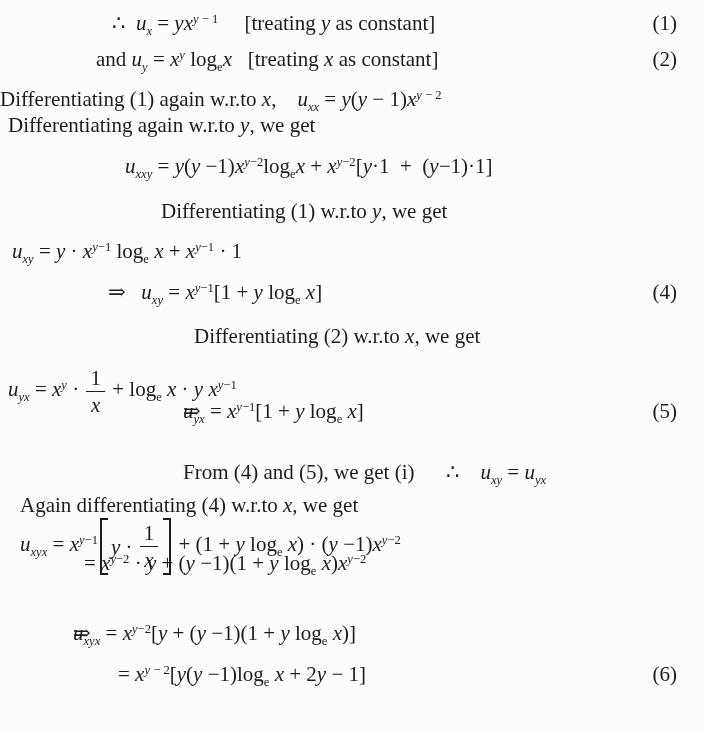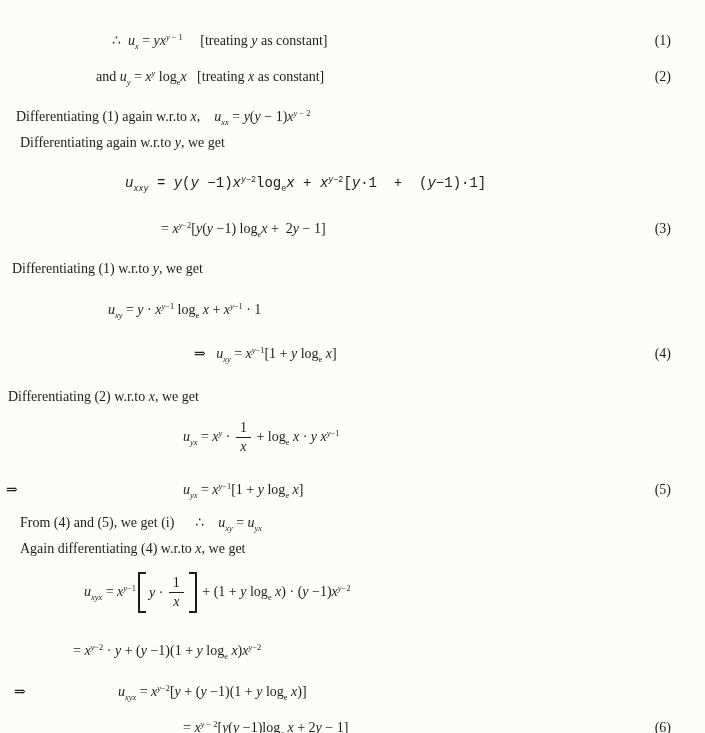--- a/index.html
+++ b/index.html
@@ -9,22 +9,22 @@
   }
   .page {
     position: relative;
     width: 705px; height: 733px;
     overflow: hidden;
     background: #fcfcfa;
     color: #1c1c1c;
   }
   .lines { position: absolute; inset: 0; }
   .line {
-    position: absolute; left: 0; right: 10px;
-    font-size: 14px; line-height: 1.25; margin-top: 22px;
+    position: absolute; left: 0; right: 4px;
+    font-size: 21px; line-height: 1.25;
   }
   .content { white-space: pre; }
   .it { font-style: italic; }
   .sb { font-size: 60%; vertical-align: -0.42em; }
   .sp { font-size: 60%; vertical-align: 0.55em; }
   .marker { position: absolute; top: 0; }
   .eqnum { position: absolute; right: 24px; top: 0; }
   .frac {
     display: inline-block; vertical-align: middle;
     text-align: center; margin: 0 2px; line-height: 1.15;
@@ -32,23 +32,23 @@
   .frac .num { display: block; padding: 0 4px 1px; border-bottom: 1.6px solid currentColor; }
   .frac .den { display: block; padding-top: 1px; }
   .bigbr { display: inline-flex; align-items: stretch; vertical-align: middle; margin: 0 2px; }
   .bigbr .br { width: 6px; }
   .bigbr .br.l { border-left: 2px solid currentColor; border-top: 2px solid currentColor; border-bottom: 2px solid currentColor; }
   .bigbr .br.r { border-right: 2px solid currentColor; border-top: 2px solid currentColor; border-bottom: 2px solid currentColor; }
   .bigbr .inner { display: inline-flex; align-items: center; padding: 3px 3px; white-space: pre; }
 
   .lines .line:nth-of-type(1)  { top: 10px;  padding-left: 112px; }
   .lines .line:nth-of-type(2)  { top: 46px;  padding-left: 96px; }
-  .lines .line:nth-of-type(3)  { top: 86px;  padding-left: 16px; }
-  .lines .line:nth-of-type(4)  { top: 112px; padding-left: 20px; }
-  .lines .line:nth-of-type(5)  { top: 153px; padding-left: 125px; font-family: Liberation Mono, monospace; }
+  .lines .line:nth-of-type(3)  { top: 86px;  padding-left: 0; }
+  .lines .line:nth-of-type(4)  { top: 112px; padding-left: 8px; }
+  .lines .line:nth-of-type(5)  { top: 153px; padding-left: 125px; }
   .lines .line:nth-of-type(6)  { top: 198px; padding-left: 161px; }
   .lines .line:nth-of-type(7)  { top: 238px; padding-left: 12px; }
   .lines .line:nth-of-type(8)  { top: 279px; padding-left: 108px; }
   .lines .line:nth-of-type(9)  { top: 323px; padding-left: 194px; }
   .lines .line:nth-of-type(10) { top: 366px; padding-left: 8px; }
   .lines .line:nth-of-type(11) { top: 398px; padding-left: 183px; }
   .lines .line:nth-of-type(12) { top: 459px; padding-left: 183px; }
   .lines .line:nth-of-type(12) .marker { left: 6px; }
   .lines .line:nth-of-type(13) { top: 492px; padding-left: 20px; }
   .lines .line:nth-of-type(14) { top: 518px; padding-left: 20px; }
@@ -80,25 +80,20 @@
   </div>
       <div class="line">
     
     <span class="content">Differentiating again w.r.to <span class="it">y</span>, we get</span>
     
   </div>
       <div class="line">
     
     <span class="content"><span class="it">u</span><span class="sb"><span class="it">xxy</span></span> = <span class="it">y</span>(<span class="it">y</span> −1)<span class="it">x</span><span class="sp"><span class="it">y</span>−2</span>log<span class="sb">e</span><span class="it">x</span> + <span class="it">x</span><span class="sp"><span class="it">y</span>−2</span>[<span class="it">y</span>·1  +  (<span class="it">y</span>−1)·1]</span>
     
-  </div>
-      <div class="line">
-    
-    <span class="content">= <span class="it">x</span><span class="sp"><span class="it">y</span>−2</span>[<span class="it">y</span>(<span class="it">y</span> −1) log<span class="sb">e</span><span class="it">x</span> +  2<span class="it">y</span> − 1]</span>
-    <span class="eqnum">(3)</span>
   </div>
       <div class="line">
     
     <span class="content">Differentiating (1) w.r.to <span class="it">y</span>, we get</span>
     
   </div>
       <div class="line">
     
     <span class="content"><span class="it">u</span><span class="sb"><span class="it">xy</span></span> = <span class="it">y</span> · <span class="it">x</span><span class="sp"><span class="it">y</span>−1</span> log<span class="sb">e</span> <span class="it">x</span> + <span class="it">x</span><span class="sp"><span class="it">y</span>−1</span> · 1</span>
     

